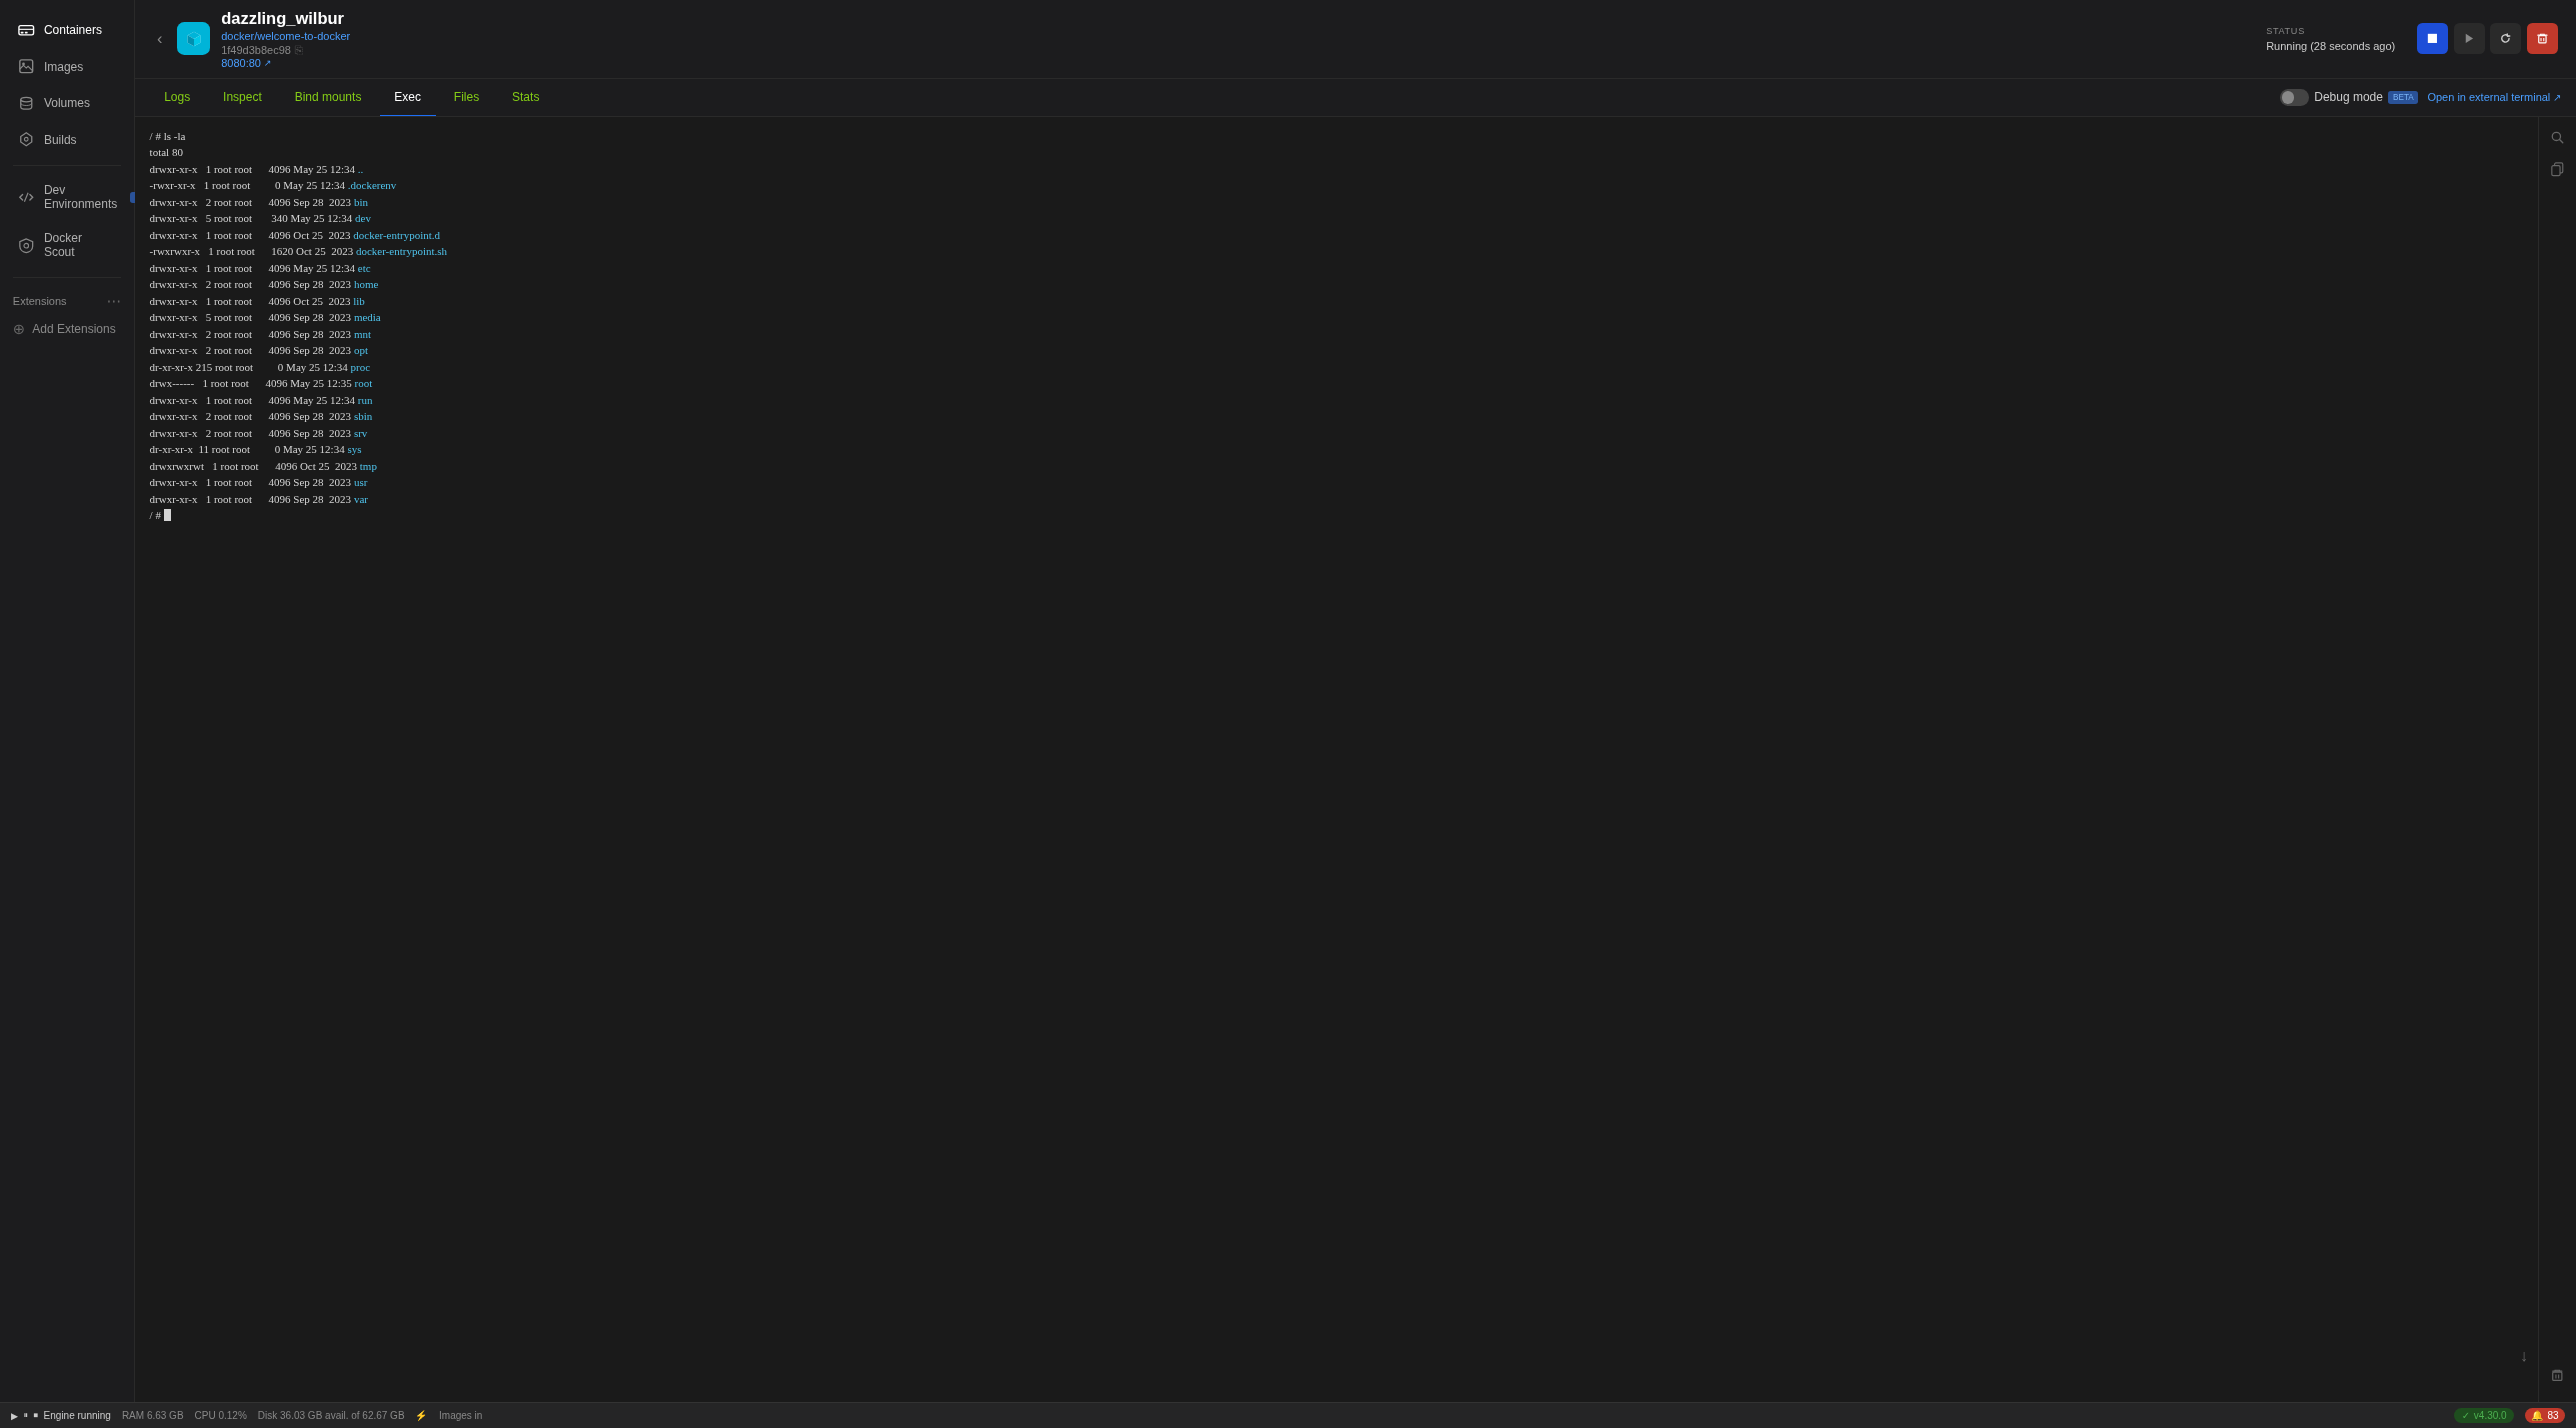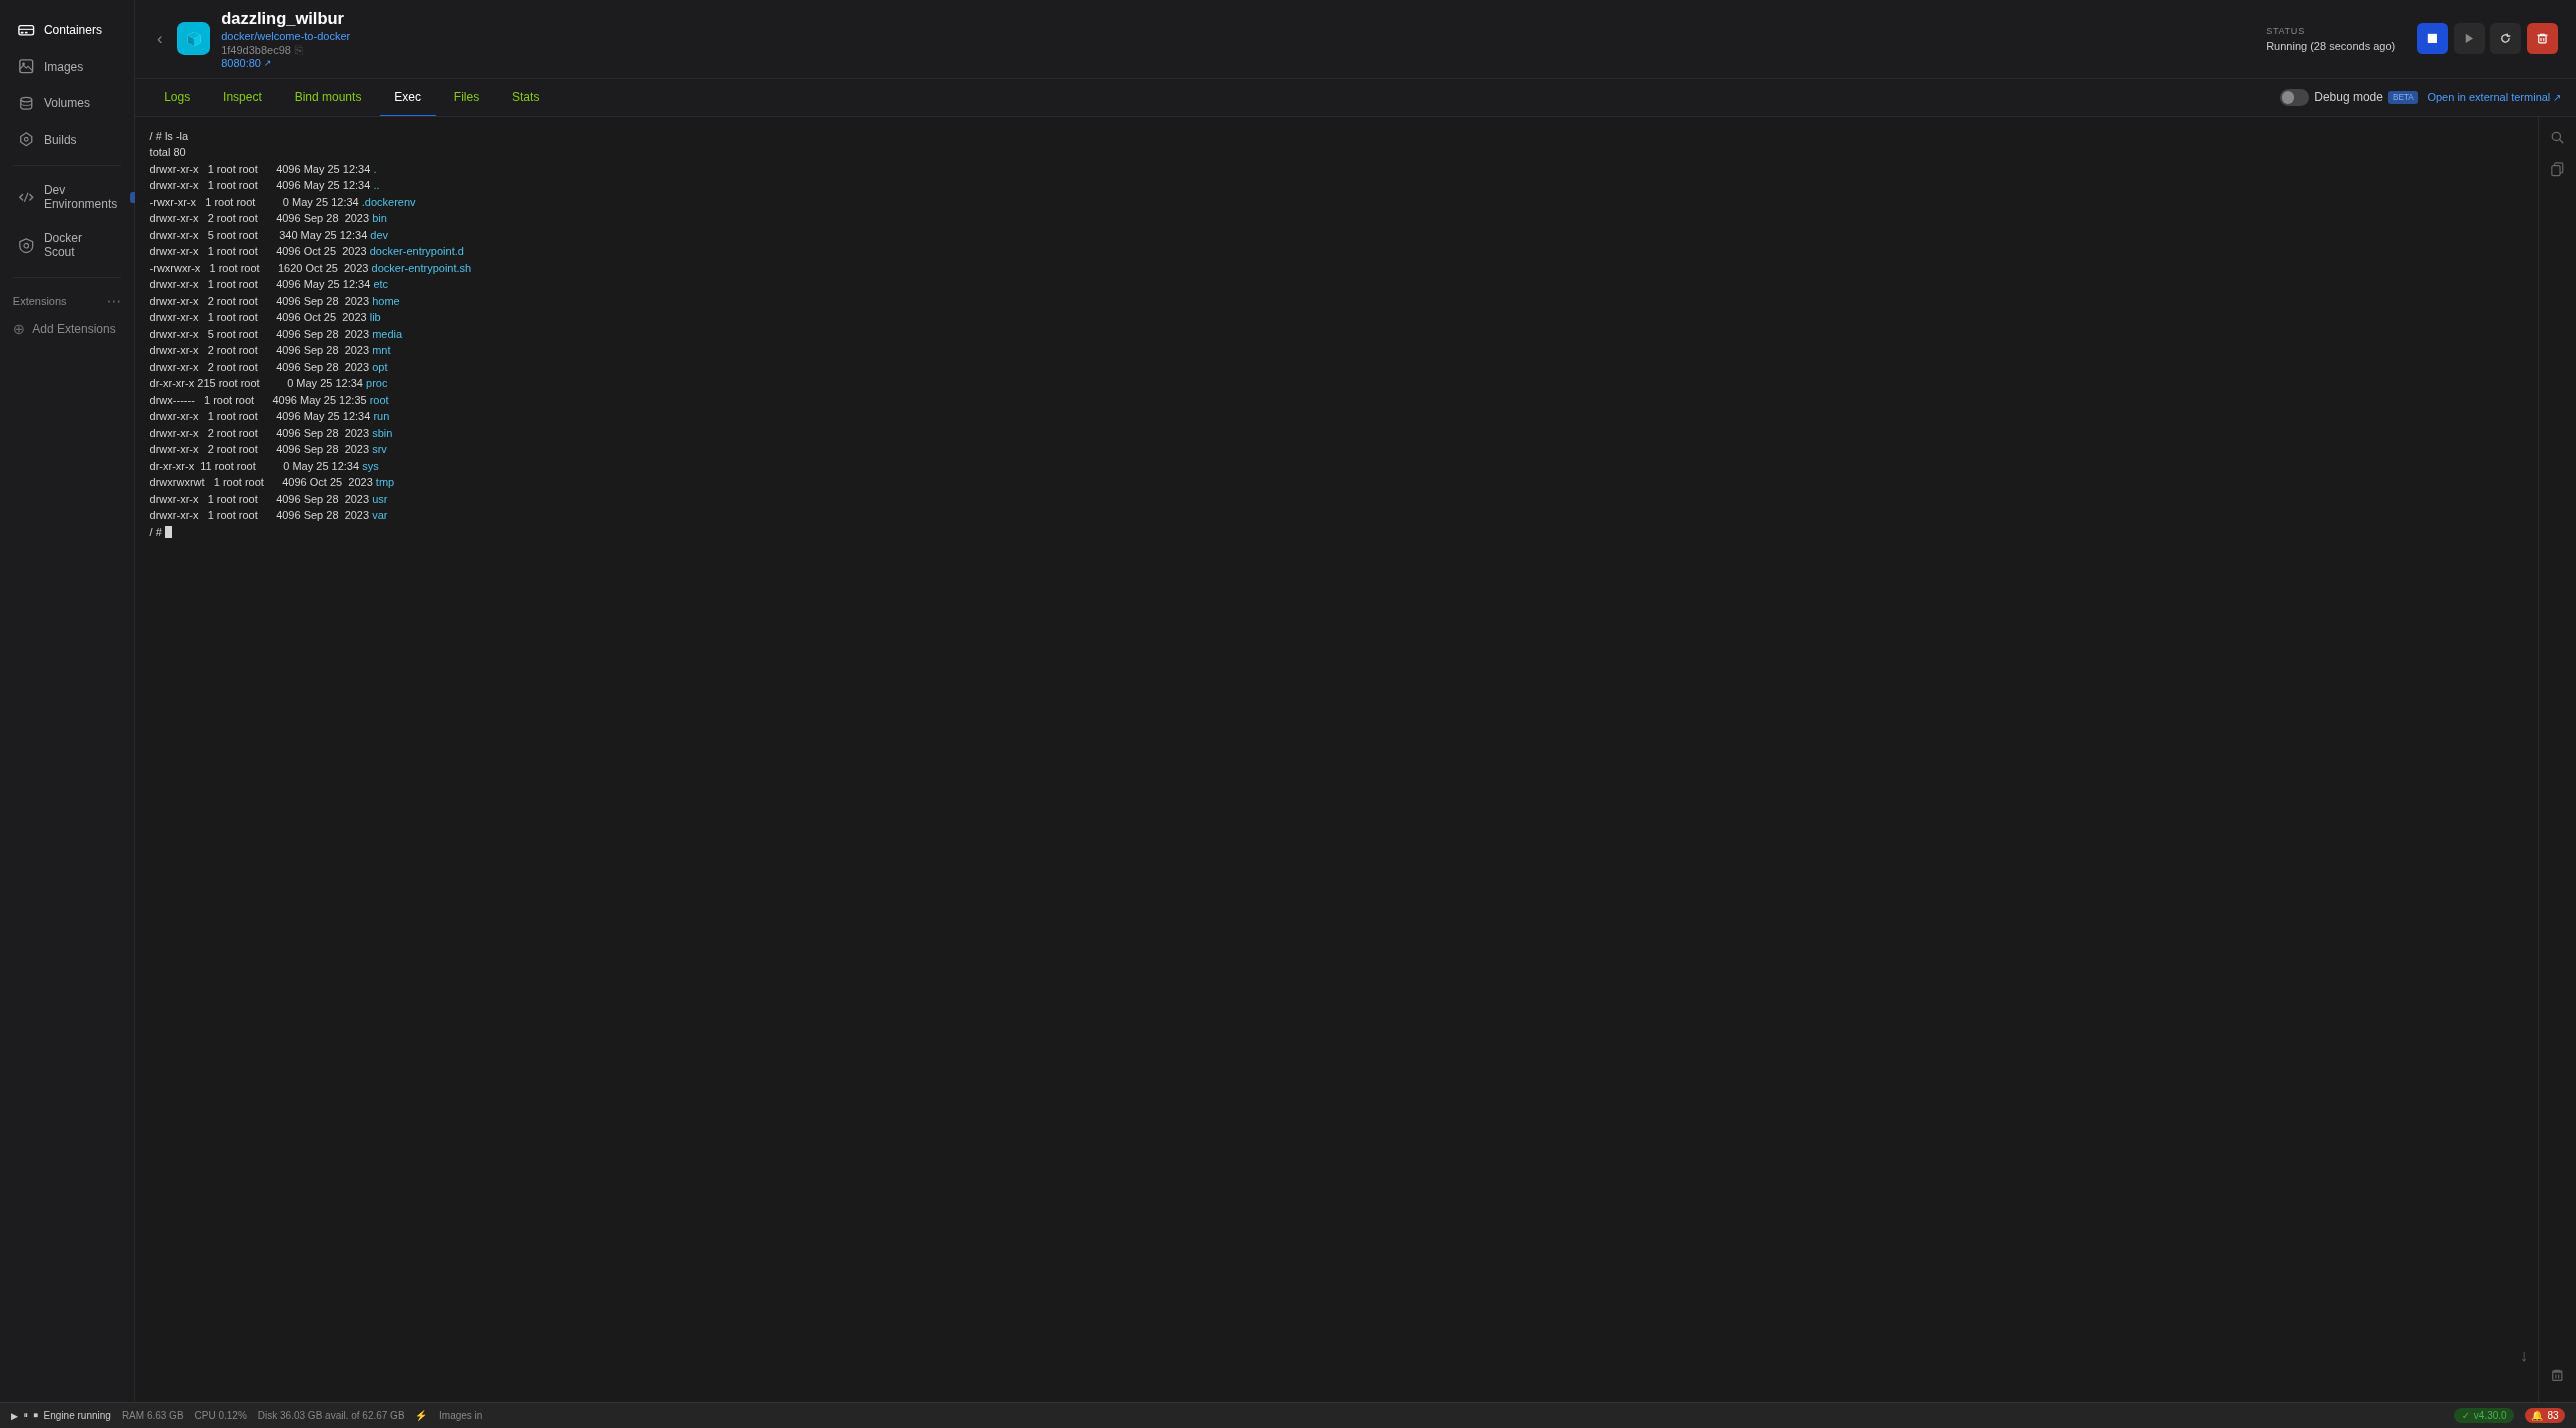--- a/index.html
+++ b/index.html
@@ -281,21 +281,21 @@
     
     .terminal-area {
       flex: 1;
       background: #1a1a1a;
       display: flex;
       overflow: hidden;
     }
     .terminal-content {
       flex: 1;
       padding: 11px 14.6px;
-      font-family: Liberation Sans, sans-serif;
+      font-family: Liberation Serif, serif;
       font-size: 11px;
       line-height: 1.5;
       overflow-y: auto;
       color: #d4d4d4;
     }
     .terminal-line {
       white-space: pre;
     }
     .t-prompt { color: #d4d4d4; }
     .terminal-sidebar {
@@ -547,21 +547,20 @@
       </a>
     </div>
   </div>
 
   <div class="terminal-area" style="position:relative;">
     <div class="terminal-content">
       <div class="terminal-line t-prompt">/ # ls -la</div>
       <div class="terminal-line">total 80</div>
 
       <div id="terminal-lines">
-          <div class="terminal-line"><span style="color:#d4d4d4">drwxr-xr-x</span> <span style="color:#d4d4d4">  1 root root      4096 May 25 12:34 </span><span style="color:#4fc1e9">.</span></div>
           <div class="terminal-line"><span style="color:#d4d4d4">drwxr-xr-x</span> <span style="color:#d4d4d4">  1 root root      4096 May 25 12:34 </span><span style="color:#4fc1e9">..</span></div>
           <div class="terminal-line"><span style="color:#d4d4d4">-rwxr-xr-x</span> <span style="color:#d4d4d4">  1 root root         0 May 25 12:34 </span><span style="color:#4fc1e9">.dockerenv</span></div>
           <div class="terminal-line"><span style="color:#d4d4d4">drwxr-xr-x</span> <span style="color:#d4d4d4">  2 root root      4096 Sep 28  2023 </span><span style="color:#4fc1e9">bin</span></div>
           <div class="terminal-line"><span style="color:#d4d4d4">drwxr-xr-x</span> <span style="color:#d4d4d4">  5 root root       340 May 25 12:34 </span><span style="color:#4fc1e9">dev</span></div>
           <div class="terminal-line"><span style="color:#d4d4d4">drwxr-xr-x</span> <span style="color:#d4d4d4">  1 root root      4096 Oct 25  2023 </span><span style="color:#4fc1e9">docker-entrypoint.d</span></div>
           <div class="terminal-line"><span style="color:#d4d4d4">-rwxrwxr-x</span> <span style="color:#d4d4d4">  1 root root      1620 Oct 25  2023 </span><span style="color:#4fc1e9">docker-entrypoint.sh</span></div>
           <div class="terminal-line"><span style="color:#d4d4d4">drwxr-xr-x</span> <span style="color:#d4d4d4">  1 root root      4096 May 25 12:34 </span><span style="color:#4fc1e9">etc</span></div>
           <div class="terminal-line"><span style="color:#d4d4d4">drwxr-xr-x</span> <span style="color:#d4d4d4">  2 root root      4096 Sep 28  2023 </span><span style="color:#4fc1e9">home</span></div>
           <div class="terminal-line"><span style="color:#d4d4d4">drwxr-xr-x</span> <span style="color:#d4d4d4">  1 root root      4096 Oct 25  2023 </span><span style="color:#4fc1e9">lib</span></div>
           <div class="terminal-line"><span style="color:#d4d4d4">drwxr-xr-x</span> <span style="color:#d4d4d4">  5 root root      4096 Sep 28  2023 </span><span style="color:#4fc1e9">media</span></div>

